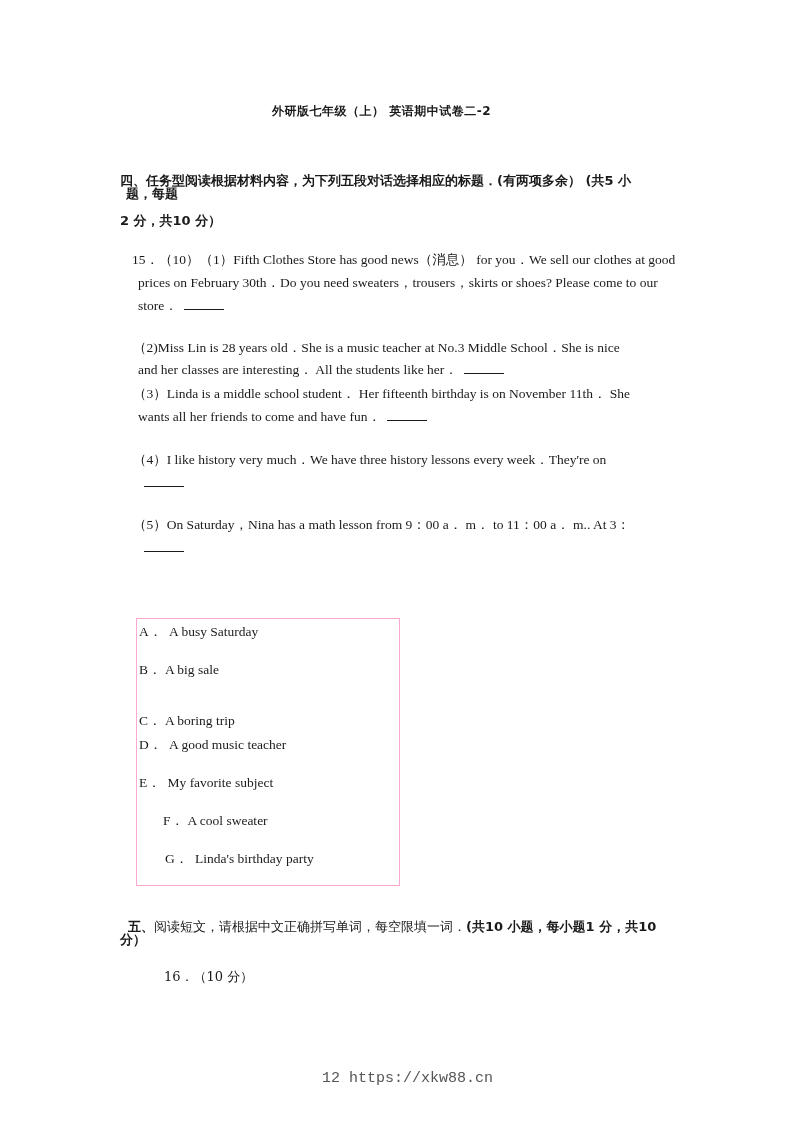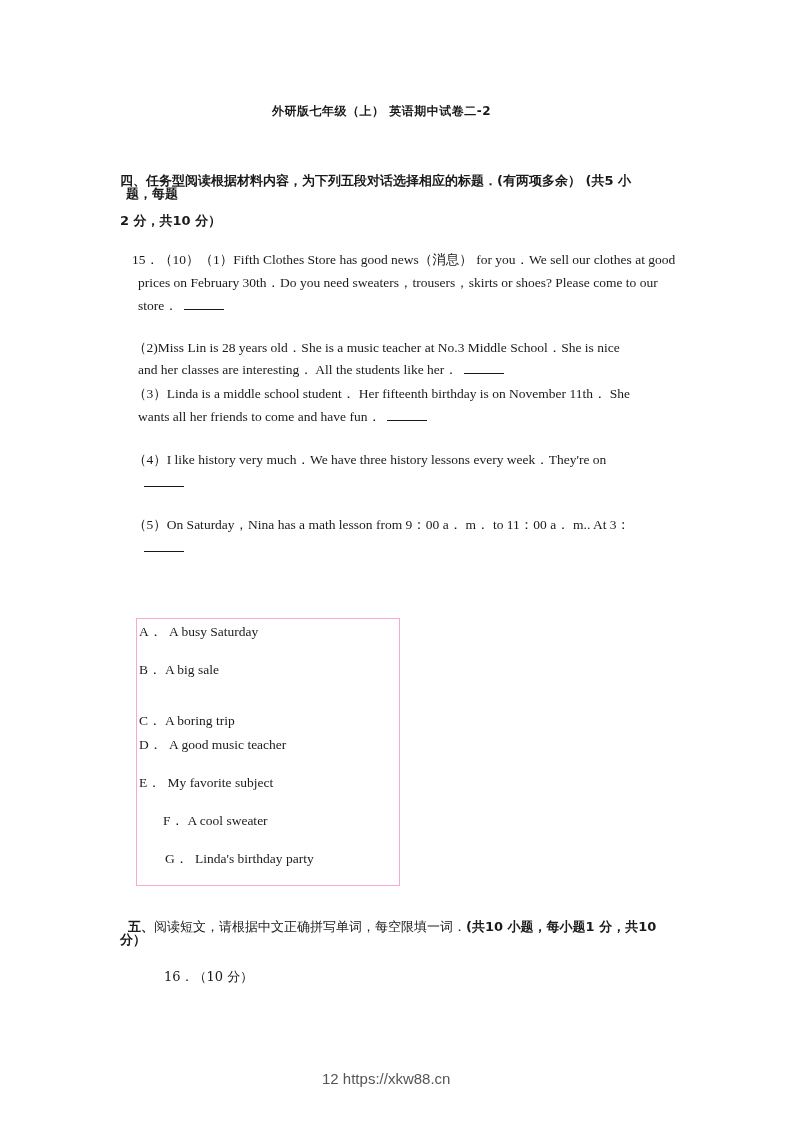--- a/index.html
+++ b/index.html
@@ -7,21 +7,21 @@
            font-family: "Liberation Serif", "DejaVu Serif", serif; }
     .abs { position: absolute; white-space: nowrap; }
     .title { left: 272px; top: 103px; font-size: 12px; font-weight: bold; letter-spacing: 0.5px;
              font-family: "DejaVu Sans", "Liberation Sans", sans-serif; }
     .sec-head { font-size: 13px; font-weight: bold; line-height: 13px;
                 font-family: "DejaVu Sans", "Liberation Sans", sans-serif; }
     .para { font-size: 13.5px; line-height: 23px; }
     .blank { display: inline-block; width: 40px; border-bottom: 1.3px solid #1a1a1a; height: 12px; vertical-align: baseline; margin-left: 6px; }
     .opt-box { position: absolute; left: 136px; top: 618px; width: 264px; height: 268px; border: 1px solid #f9a8d4; box-sizing: border-box; }
     .opt { position: absolute; left: 2px; font-size: 13.5px; white-space: nowrap; }
-    .footer { left: 322px; top: 1070px; font-size: 15px; color: #555; font-family: Liberation Sans, sans-serif; }
+    .footer { left: 322px; top: 1070px; font-size: 15px; color: #555; font-family: Liberation Mono, monospace; }
     .normal { font-weight: normal; }
   </style>
 </head>
 <body>
 
 <div class="abs title">外研版七年级（上） 英语期中试卷二-2</div>
 
 <div class="abs sec-head" style="left:120px; top:174px;text-align:right;">四、任务型阅读根据材料内容，为下列五段对话选择相应的标题．(有两项多余） (共5  小</div>
 <div class="abs sec-head" style="left:120px; top:187px;margin-left:6px;">题，每题</div>
 <div class="abs sec-head" style="left:120px; top:214px;">2  分，共10  分）</div>

